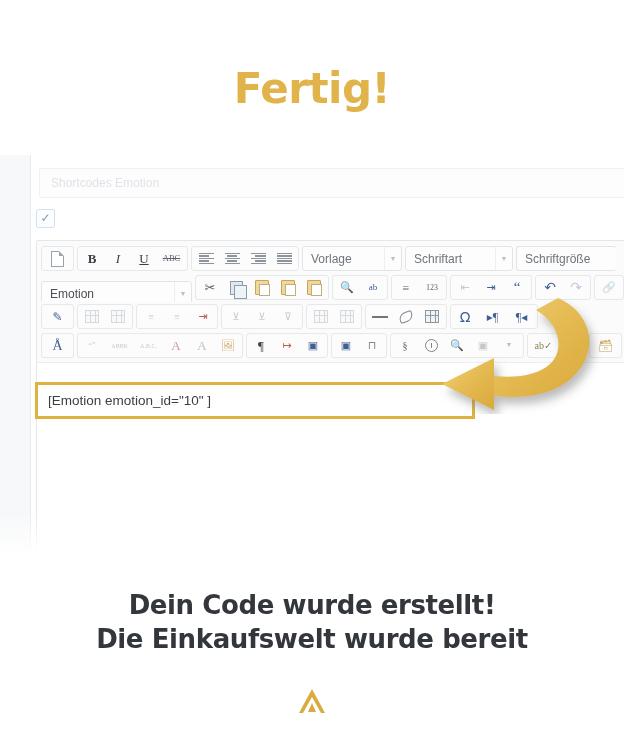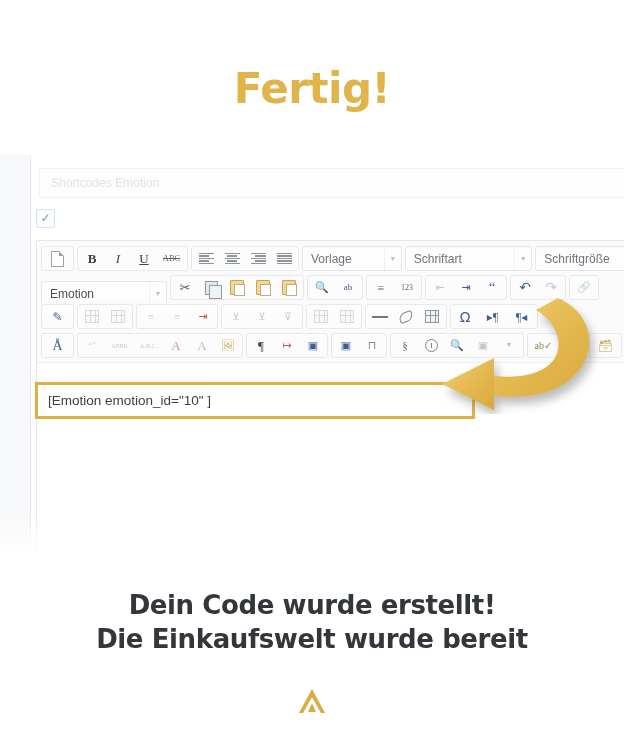--- a/index.html
+++ b/index.html
@@ -175,23 +175,23 @@
     width: 17px;
     height: 23px;
     display: flex;
     align-items: center;
     justify-content: center;
     border-left: 1px solid #edeff1;
     color: #b9bec3;
     font-size: 7px;
   }
   .sel-vorlage { width: 100px; }
-  .sel-schriftart { width: 128px; }
+  .sel-schriftart { width: 108px; }
   .sel-schriftgroesse { width: 100px; border-right: none; align-items: center; }
-  .sel-emotion { width: 126px; color: #4a4f54; margin-top: 12px; }
+  .sel-emotion { width: 151px; color: #4a4f54; margin-top: 12px; }
   .doc-ico {
     width: 13px; height: 16px;
     background: #fff;
     border: 1px solid #9aa3ab;
     position: relative;
   }
   .doc-ico::after {
     content: "";
     position: absolute;
     top: -1px; right: -1px;

